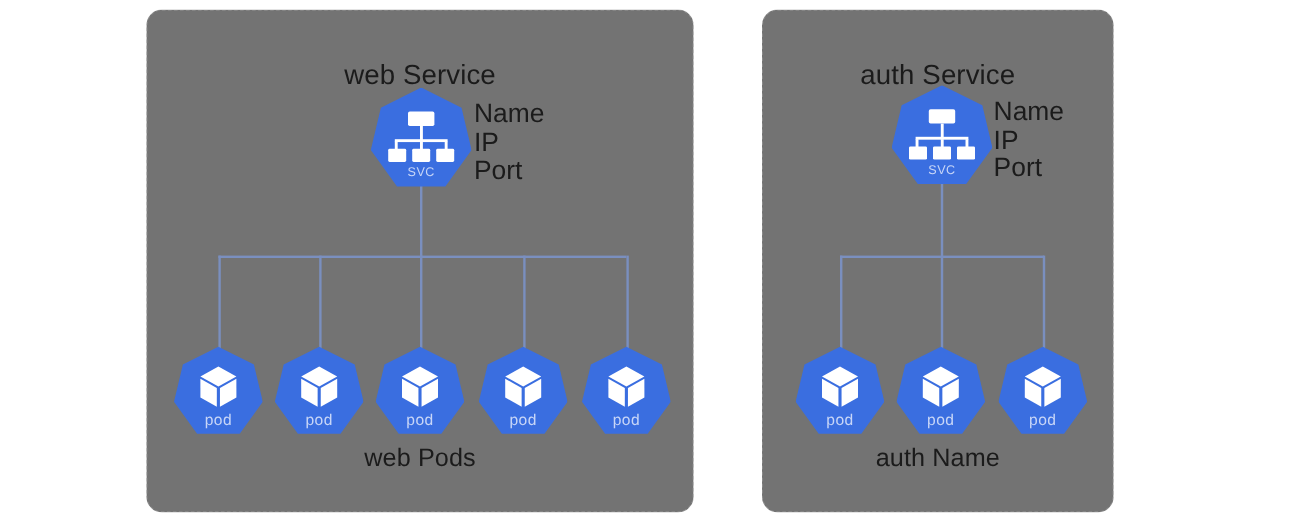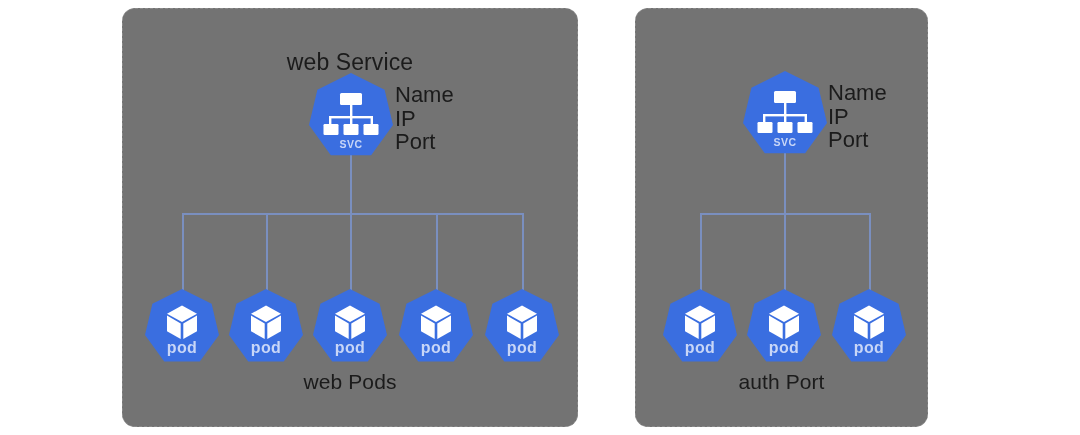--- a/index.html
+++ b/index.html
@@ -66,30 +66,30 @@
     clip-path: polygon(50% 0%, 90% 20%, 100% 62%, 74% 98%, 26% 98%, 0% 62%, 10% 20%);
   }
   .hept svg { position: absolute; inset: 0; width: 100%; height: 100%; }
 
   .icon-caption {
     position: absolute;
     left: 0;
     width: 100%;
     text-align: center;
     color: #c8d6f7;
-    font-weight: bold;
+    font-weight: normal;
     letter-spacing: 0.4px;
     pointer-events: none;
   }
 
   .svc-hept { width: 84px; height: 84px; }
   .svc-hept .icon-caption { bottom: 7px; font-size: 10.5px; }
 
   .pod-hept { width: 74px; height: 74px; }
-  .pod-hept .icon-caption { bottom: 6px; font-size: 16px; font-weight: bold; }
+  .pod-hept .icon-caption { bottom: 6px; font-size: 13px; font-weight: normal; }
 
   
   .attrs {
     position: absolute;
     font-size: 22px;
     color: #1b1b1b;
     line-height: 23.5px;
     white-space: nowrap;
   }
   .attrs div { display: block; }
@@ -181,20 +181,21 @@
       </g>
     </svg>
     <div class="icon-caption">pod</div>
   </div>
 
   <div class="pods-caption">web Pods</div>
 </div>
 
 <div class="panel" id="panel-auth">
 
+  <div class="svc-title">auth Service</div>
 
   <div class="line line-v" style="left:148.2px; top:142px; height:63px;"></div>
 
   <div class="line line-h" style="left:64px; top:204px; width:170px;"></div>
 
   <div class="line line-v" style="left:64px; top:204px; height:81px;"></div>
   <div class="line line-v" style="left:148.2px; top:204px; height:81px;"></div>
   <div class="line line-v" style="left:233px; top:204px; height:81px;"></div>
 
   <div class="hept svc-hept" style="left:107px; top:62px;">
@@ -242,14 +243,14 @@
     <svg viewBox="0 0 74 74">
       <g transform="translate(37,33)">
         <polygon points="0,-16.5 15,-8.2 0,0 -15,-8.2" fill="#ffffff"></polygon>
         <polygon points="-15,-6.4 -1.3,1.4 -1.3,17 -15,9.2" fill="#ffffff"></polygon>
         <polygon points="15,-6.4 1.3,1.4 1.3,17 15,9.2" fill="#ffffff"></polygon>
       </g>
     </svg>
     <div class="icon-caption">pod</div>
   </div>
 
-  <div class="pods-caption">auth Port</div>
+  <div class="pods-caption">auth Name</div>
 </div>
 
 </body></html>

